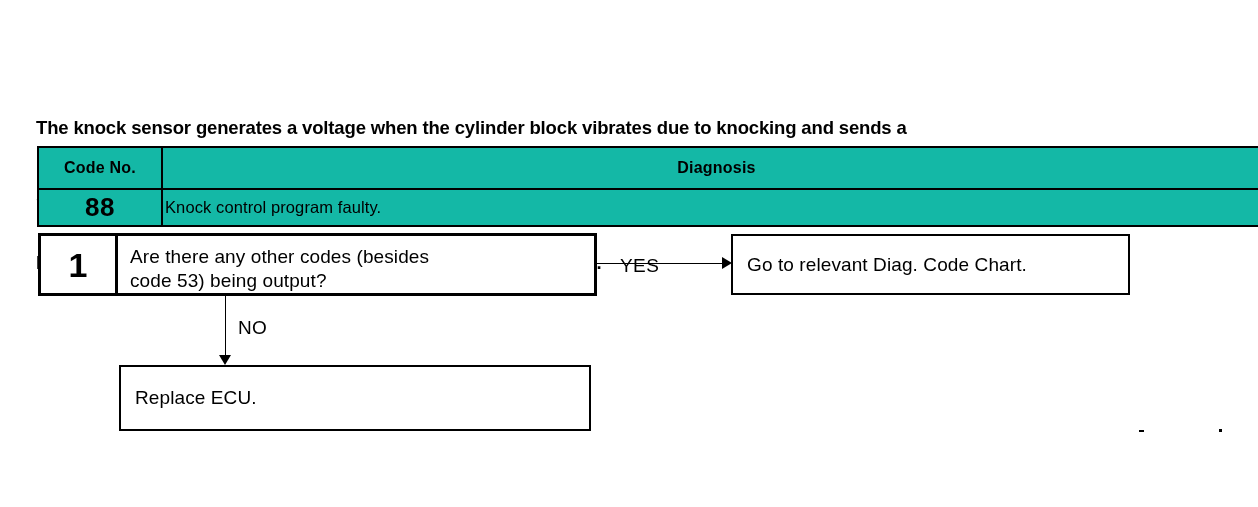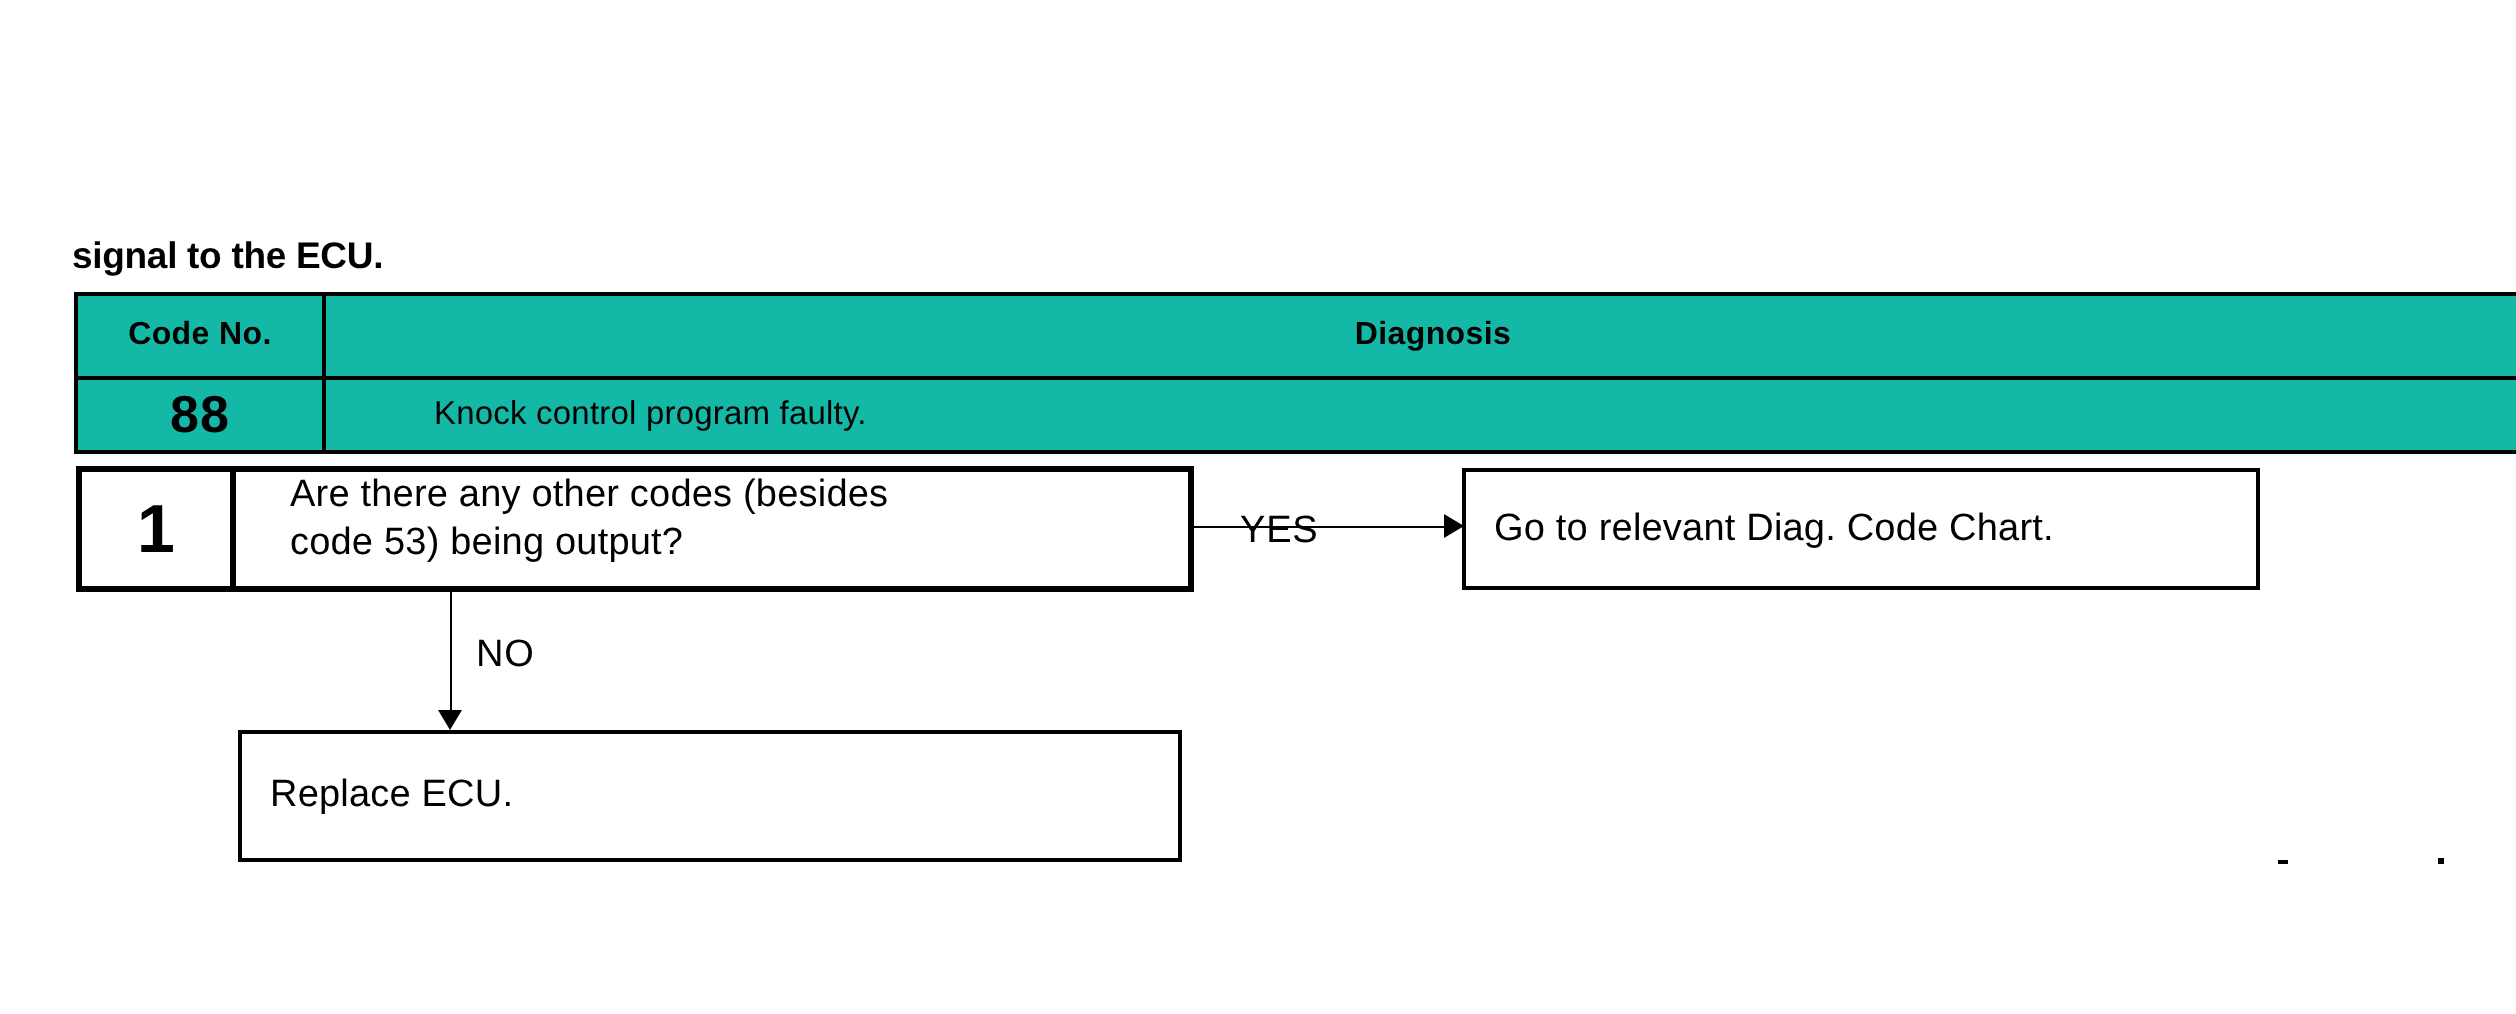--- a/index.html
+++ b/index.html
@@ -89,23 +89,22 @@
     letter-spacing: 0.2px;
   }
   .code-value {
     font-size: 26px;
     font-weight: bold;
     letter-spacing: 0.5px;
   }
   .diag-value {
     font-size: 16.5px;
     font-weight: normal;
-    padding-left: 14px;
+    padding-left: 2px;
     letter-spacing: 0.1px;
-    margin-left: 40px;
   }
 
   
   .step-box {
     position: absolute;
     left: 38px;
     top: 233px;
     width: 559px;
     height: 63px;
     border: 3px solid #000;
@@ -123,22 +122,22 @@
   }
   .step-number {
     font-size: 34px;
     font-weight: bold;
     line-height: 1;
   }
   .step-text-cell {
     flex: 1;
     box-sizing: border-box;
     display: flex;
-    align-items: flex-start;
-    padding-left: 27px;
+    align-items: flex-end;
+    padding-left: 12px;
   }
   .step-text {
     font-size: 19px;
     line-height: 24px;
     white-space: pre-line;
     letter-spacing: 0.1px;
   }
 
   
   .result-box {
@@ -237,20 +236,21 @@
     width: 3px;
     height: 3px;
   }
 </style>
 </head>
 <body>
 
 <div class="page">
 
   <div class="intro">
+    <span class="intro-line">The knock sensor generates a voltage when the cylinder block vibrates due to knocking and sends a</span>
     <span class="intro-line">signal to the ECU.</span>
     <span class="intro-line">If engine knocking occurs, ignition timing is retarded to reduce it.</span>
   </div>
 
   <div class="code-table">
     <div class="code-row header">
       <div class="cell-code">
         <span class="hdr-code-label">Code No.</span>
       </div>
       <div class="cell-diag">

